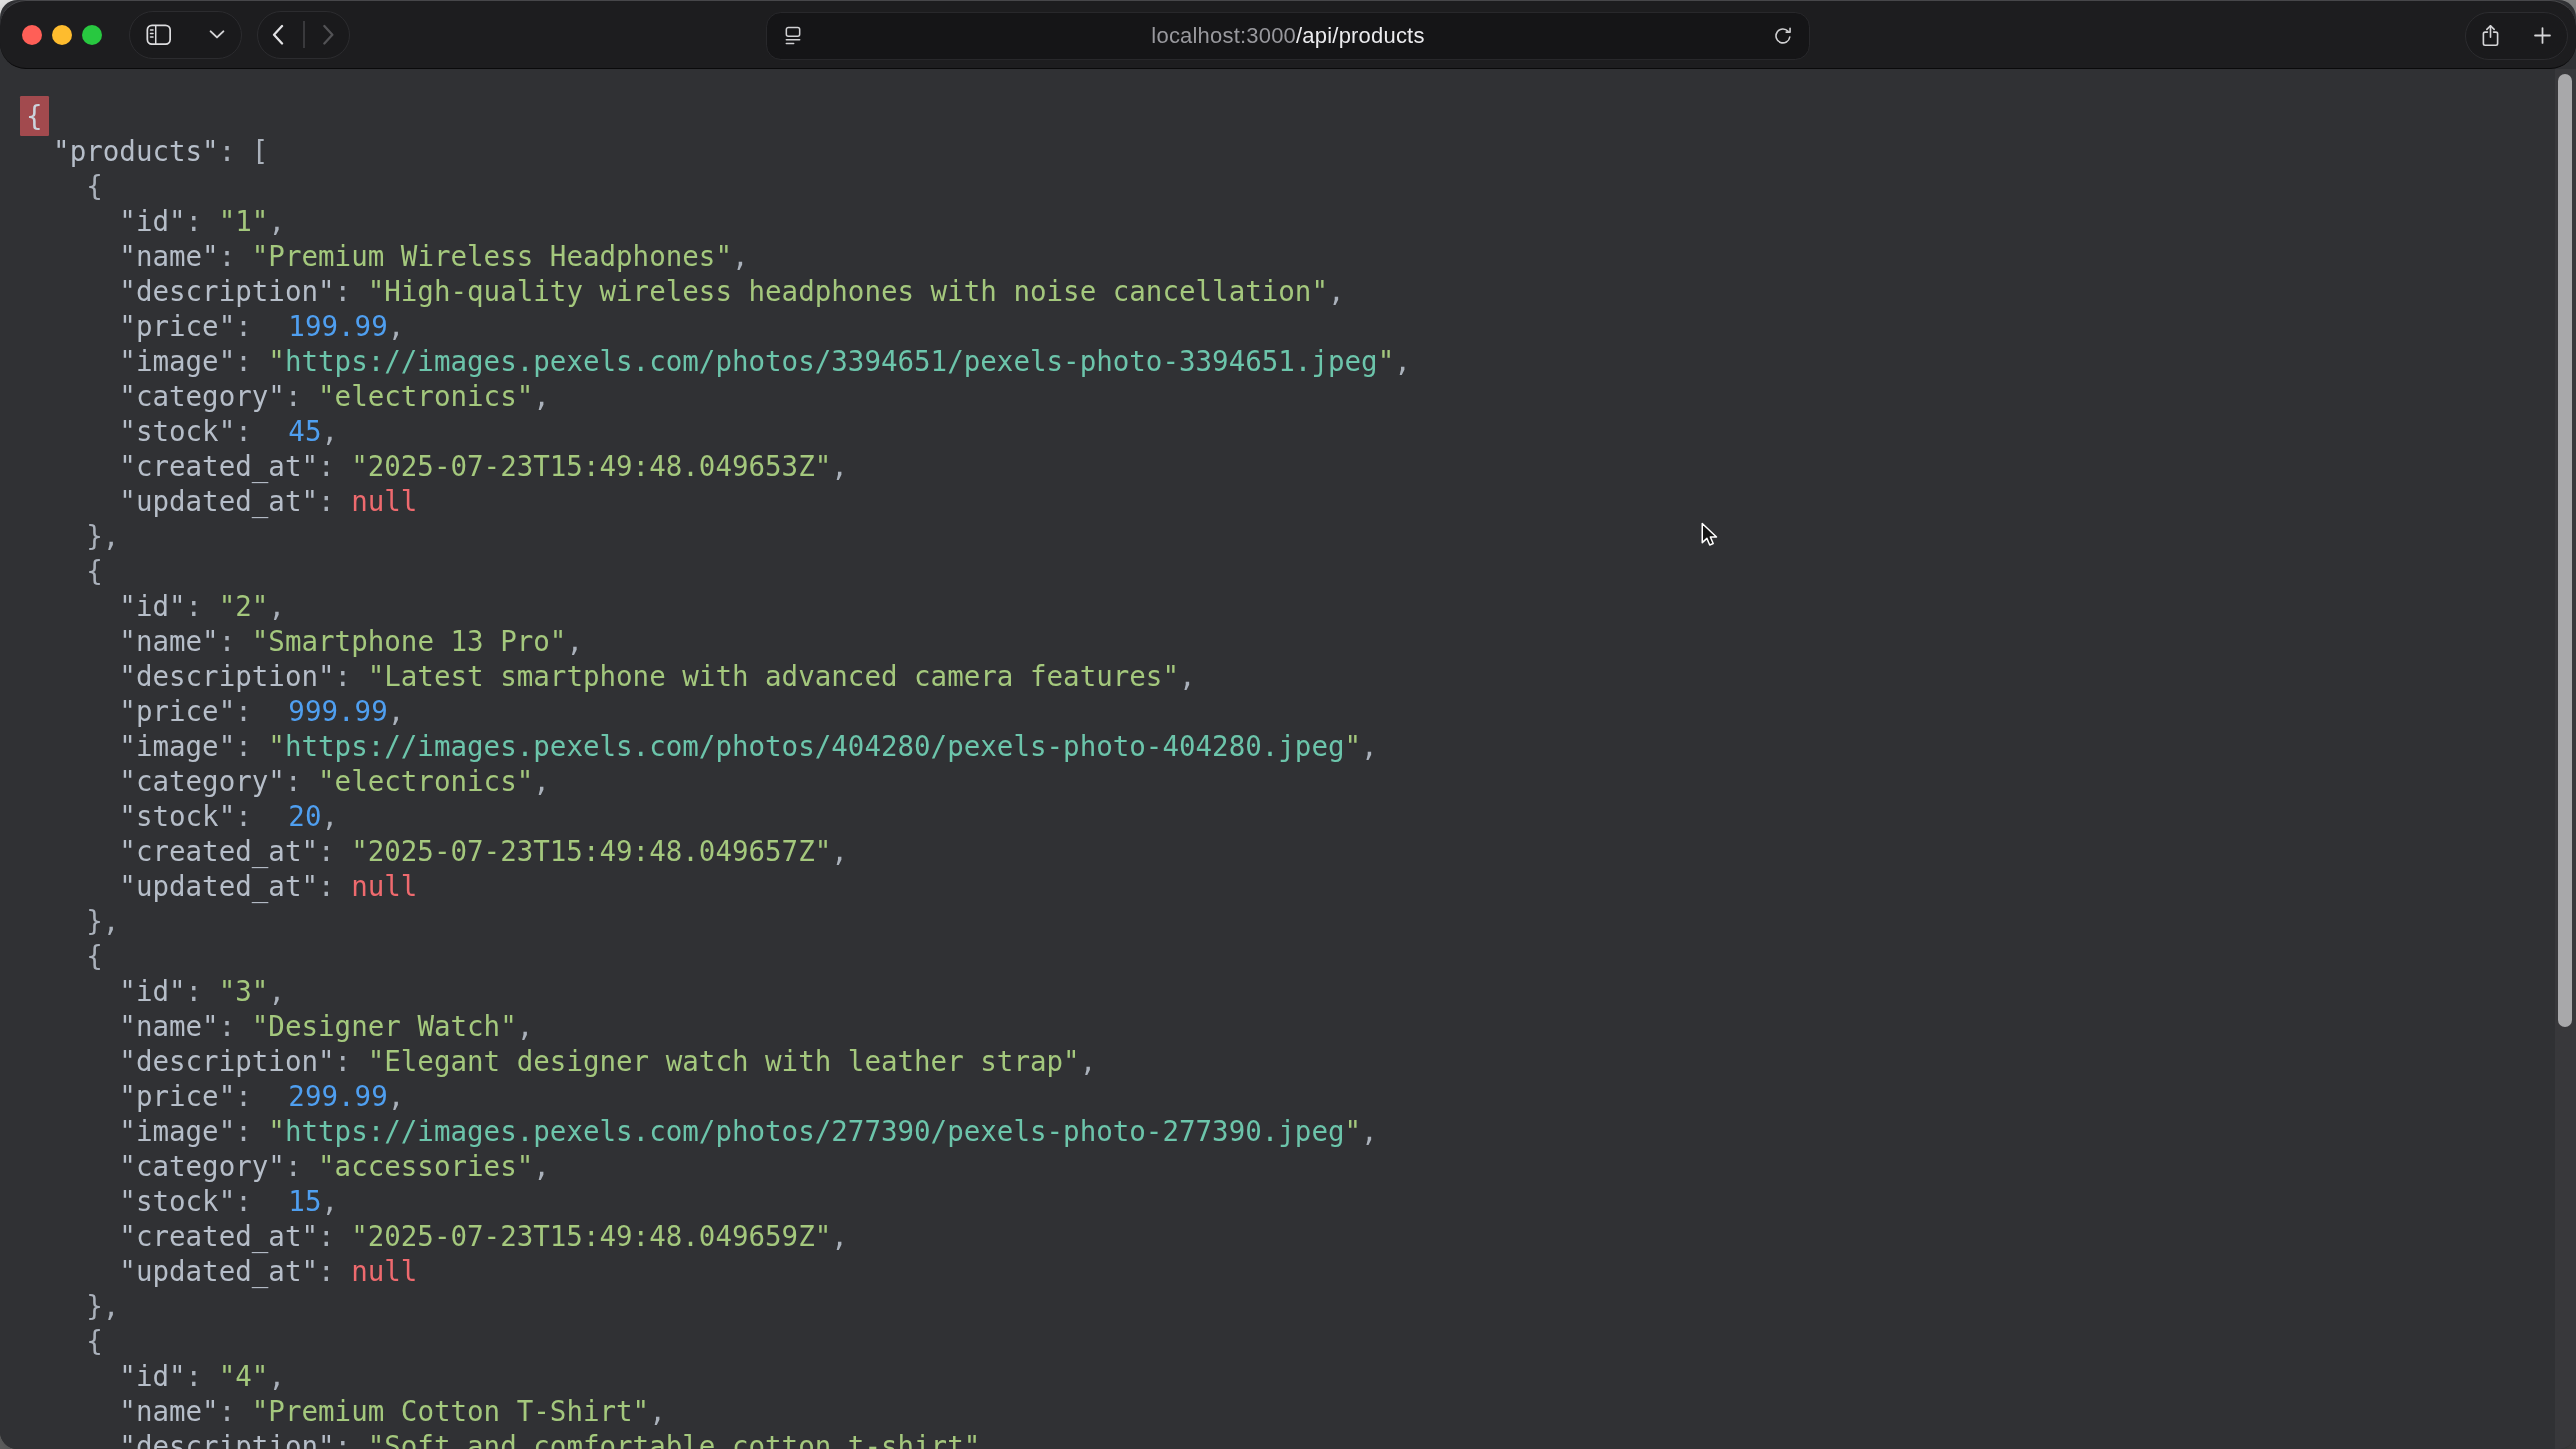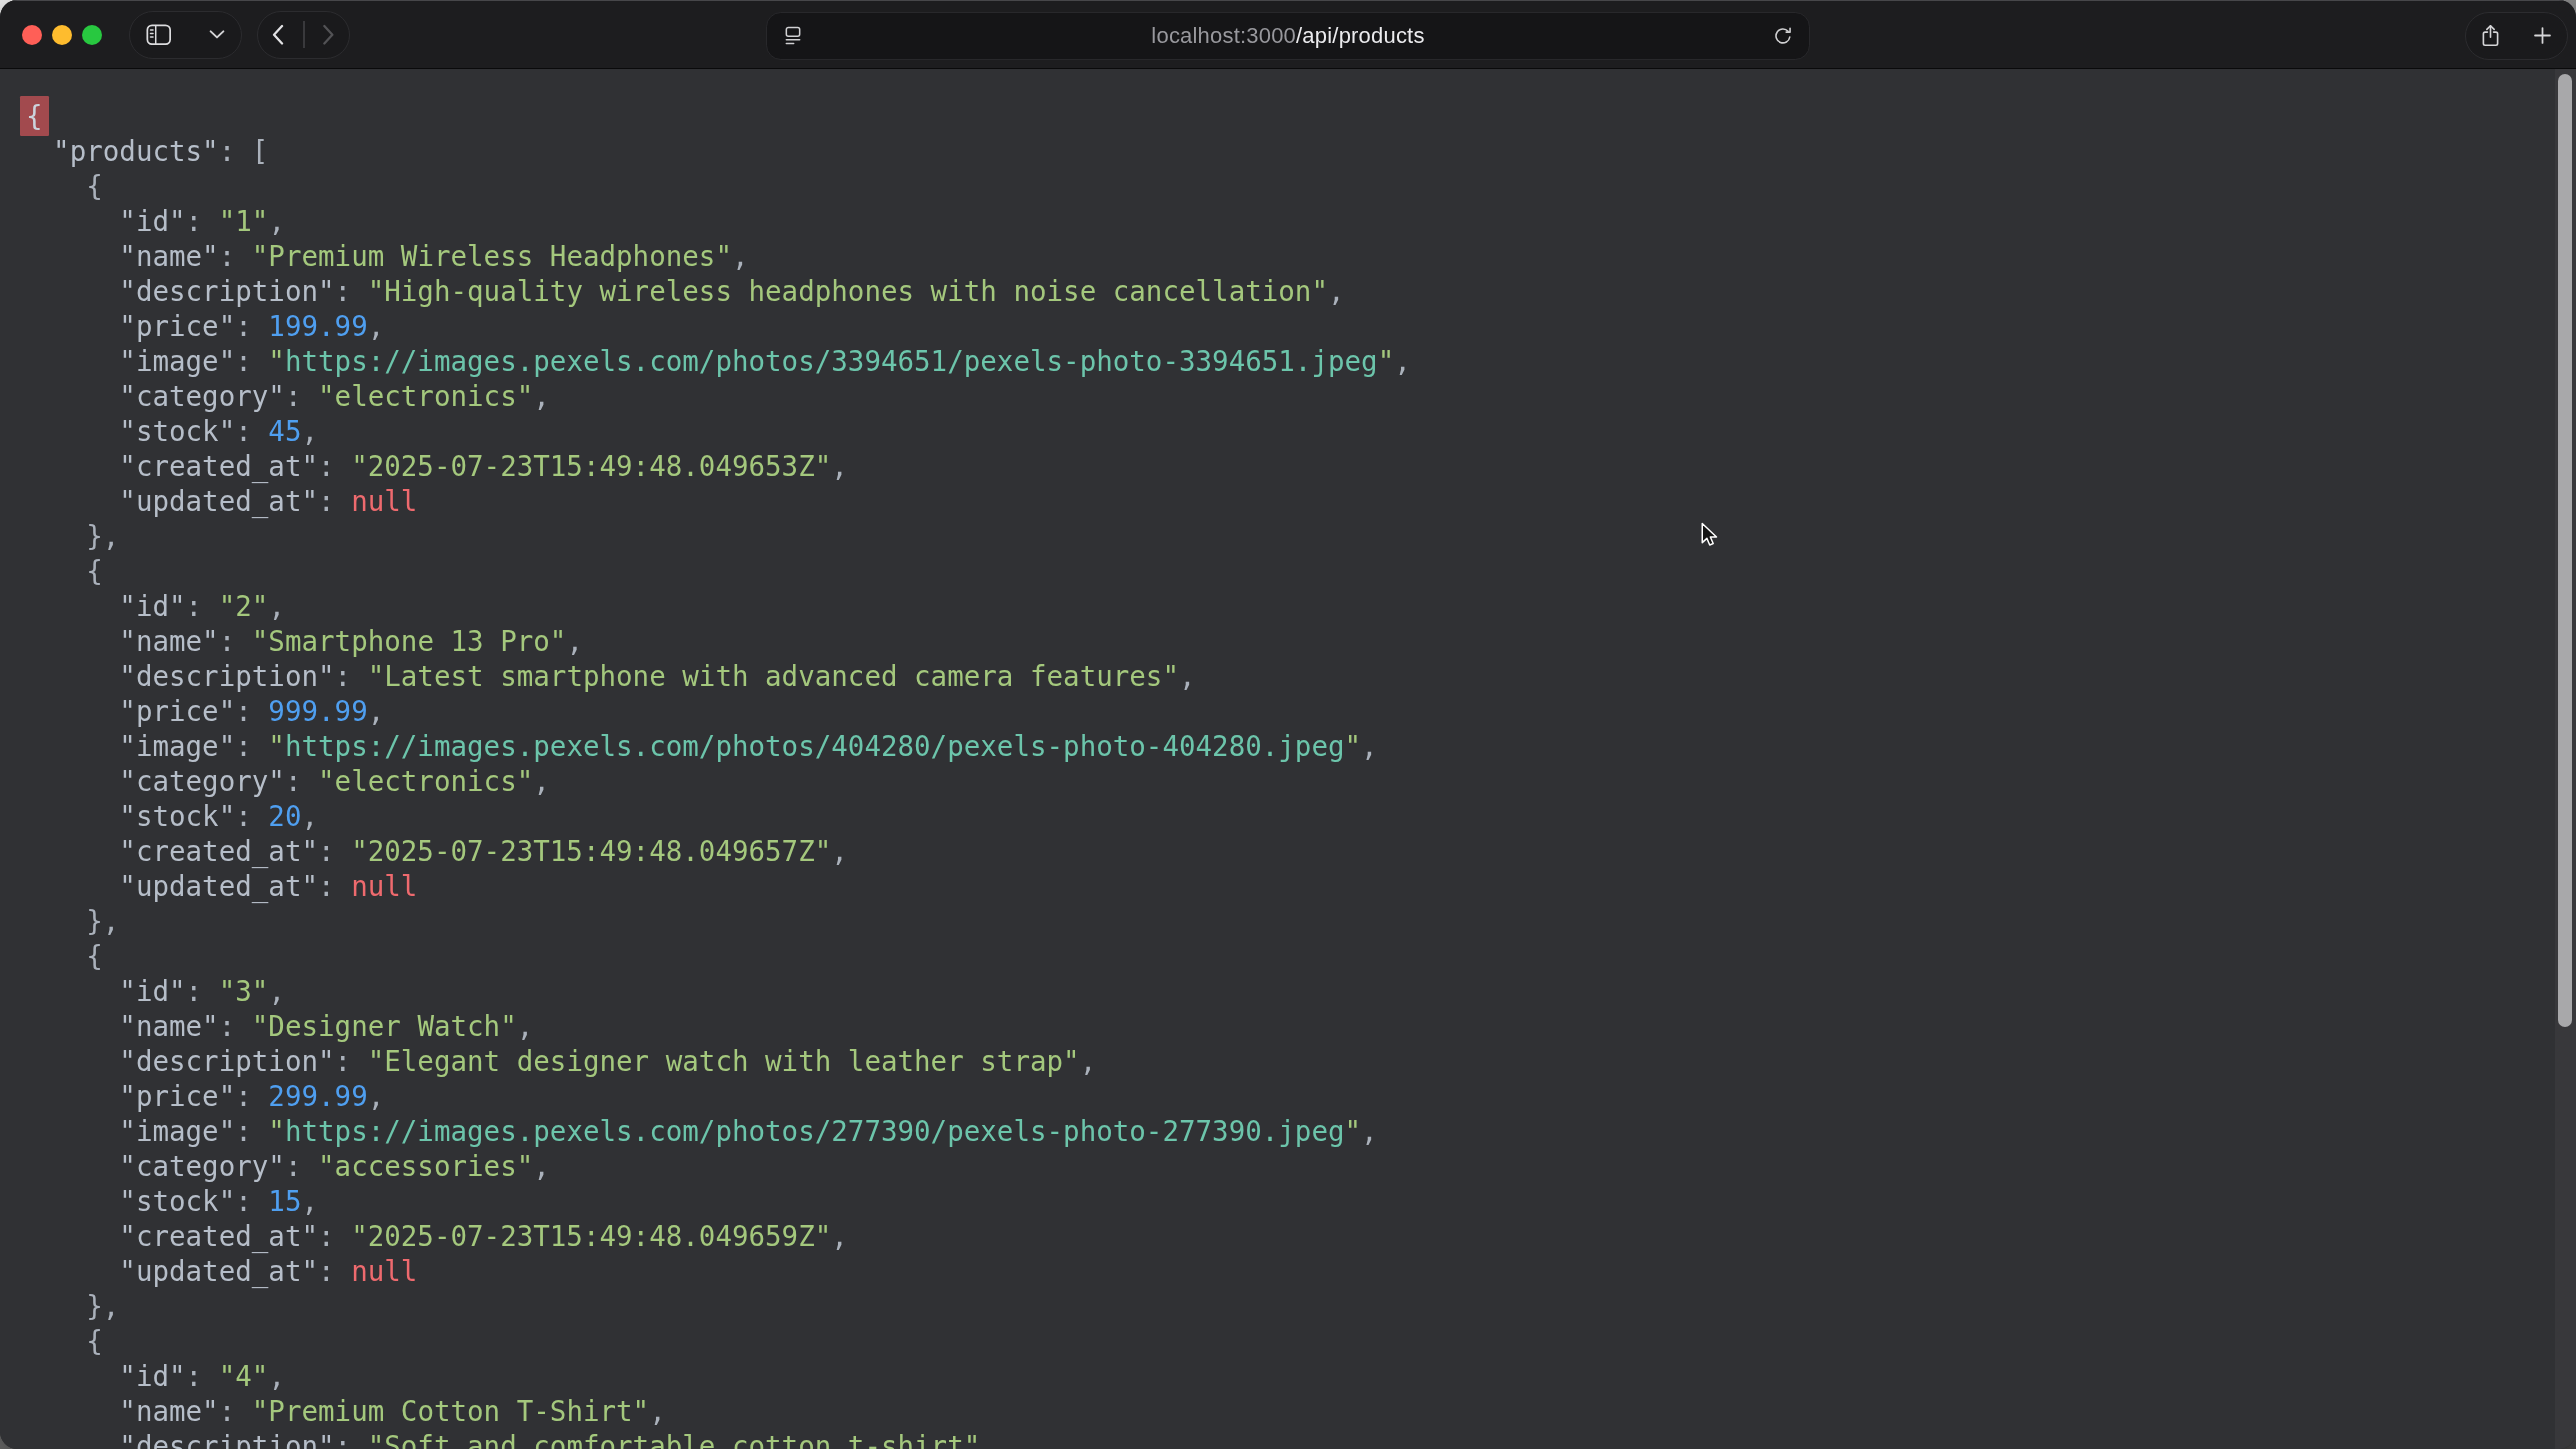--- a/index.html
+++ b/index.html
@@ -10,21 +10,21 @@
   }
   .window{
     position:absolute;inset:0;border-radius:17.4px;overflow:hidden;
     background:#303134;display:flex;flex-direction:column;
     box-shadow:0 20px 60px rgba(0,0,0,.55);
   }
   
   .titlebar{
     height:69px;flex:0 0 69px;background:#1d1d1f;
     border-top:1.3px solid #47474a;border-bottom:0.7px solid #0a0a0b;
-    display:flex;align-items:center;position:relative;box-sizing:border-box;
+    display:flex;align-items:center;position:relative;box-sizing:border-box;border-radius:26px;
   }
   .lights{display:flex;gap:10px;padding-left:22px;}
   .light{width:20px;height:20px;border-radius:50%;}
   .pill{
     height:48px;border-radius:24px;background:#1a1a1c;border:1.3px solid #2c2c2f;
     display:flex;align-items:center;box-sizing:border-box;
   }
   .pill-sidebar{width:113px;margin-left:27px;justify-content:space-between;padding:0 16px 0 16px;}
   .pill-nav{width:93px;margin-left:14.8px;justify-content:space-between;padding:0 13.4px;position:relative;}
   .pill-nav .divider{position:absolute;left:50%;top:9.4px;bottom:9.4px;width:1.3px;background:#39393c;}
@@ -45,21 +45,21 @@
   .content{flex:1;position:relative;background:#303134;overflow:hidden;}
   .code{
     position:absolute;left:20px;top:29.5px;right:40px;
     font-family:"DejaVu Sans Mono","Liberation Mono",monospace;
     font-size:27.5px;line-height:35px;white-space:pre;
   }
   .ln{height:35px;}
   .tk-key{color:var(--key);}
   .tk-punct{color:var(--punct);}
   .tk-str{color:var(--str);}
-  .tk-num{color:var(--num);}
+  .tk-num{color:var(--num);margin-left:20px;}
   .tk-null{color:var(--null);}
   .tk-link{color:var(--link);text-underline-offset:4px;text-decoration-thickness:1.3px;cursor:pointer;}
   .tk-hl{background:var(--hl-bg);color:var(--hl-text);padding:4px 6px;border-radius:1.3px;}
   
   .sb-track{position:absolute;top:0;right:0;width:21.5px;height:100%;background:#38383b;}
   .sb-thumb{position:absolute;top:5.4px;right:4px;width:14px;height:953px;border-radius:7.4px;background:#a8a8aa;}
   
   .cursor{position:absolute;left:1699px;top:522px;pointer-events:none;}
 </style>
 </head>

